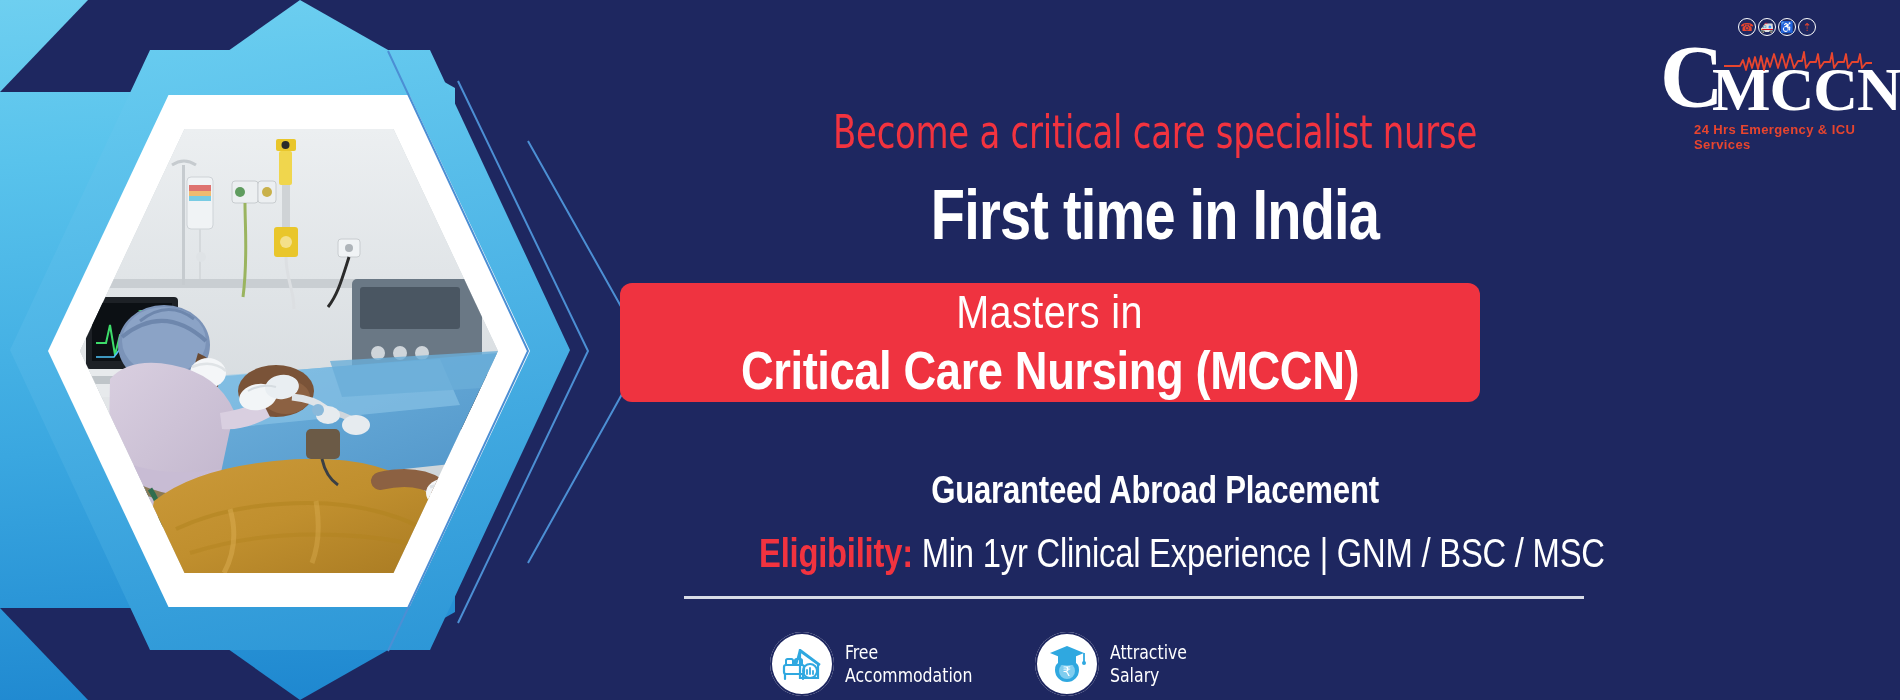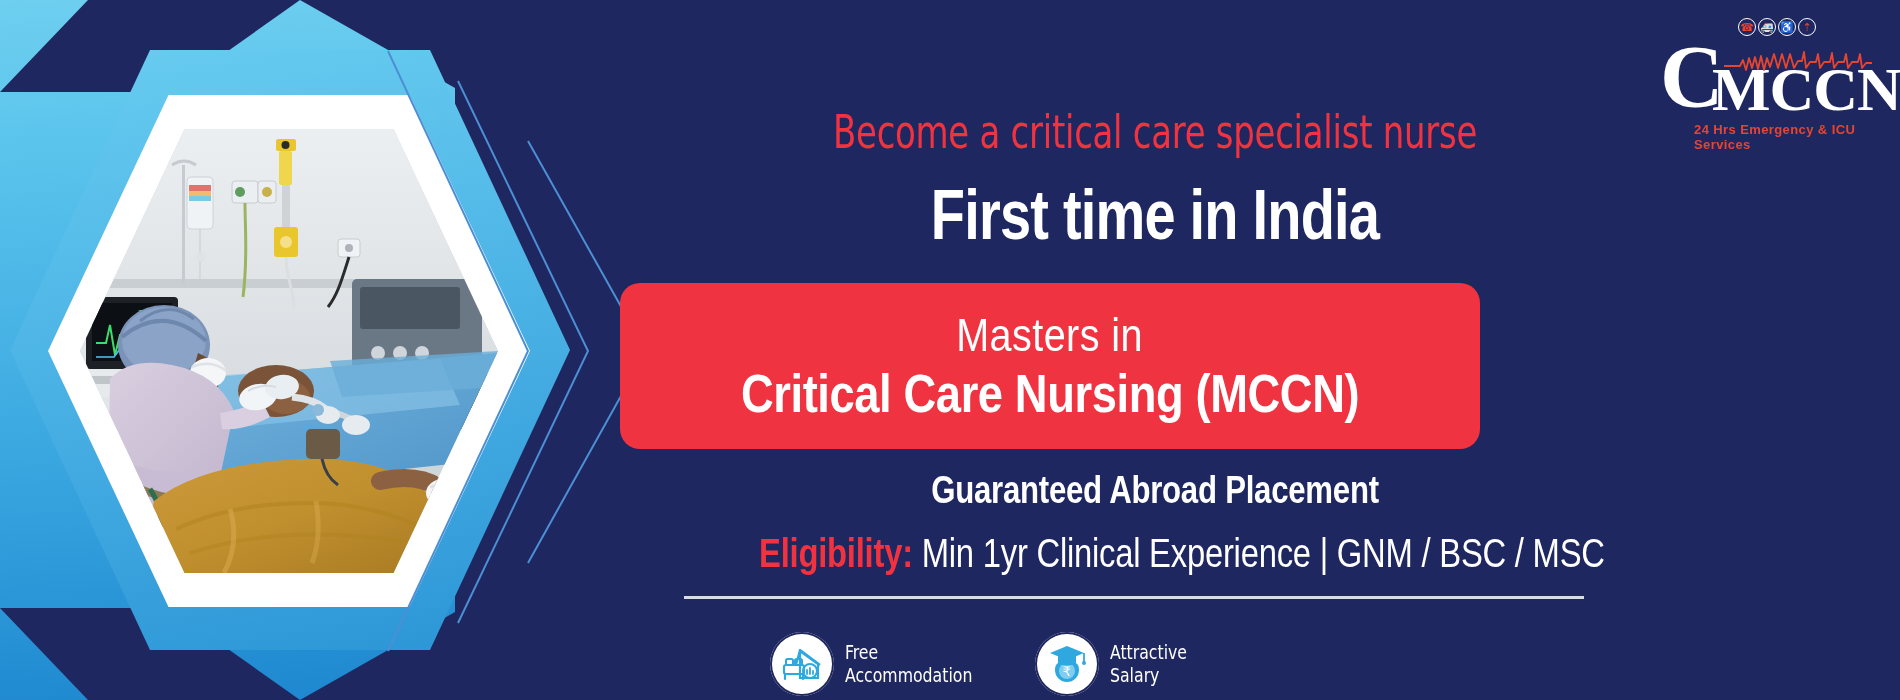--- a/index.html
+++ b/index.html
@@ -97,23 +97,23 @@
     font-size:70px;
     font-weight:bold;
     letter-spacing:-1px;
     transform:scaleX(0.80);
     transform-origin:center top;
     white-space:nowrap;
   }
 
   .redbox {
     position:absolute; top:236px; left:-40px;
-    width:860px; height:166px;
+    width:860px; height:119px;
     background:#ef3340;
-    border-radius:20px;
+    border-radius:12px;
     display:flex; flex-direction:column;
     align-items:center; justify-content:center;
   }
   .redbox .line1 {
     color:#ffffff;
     font-size:46px;
     font-weight:400;
     letter-spacing:0.5px;
     transform:scaleX(0.86);
     line-height:1;

